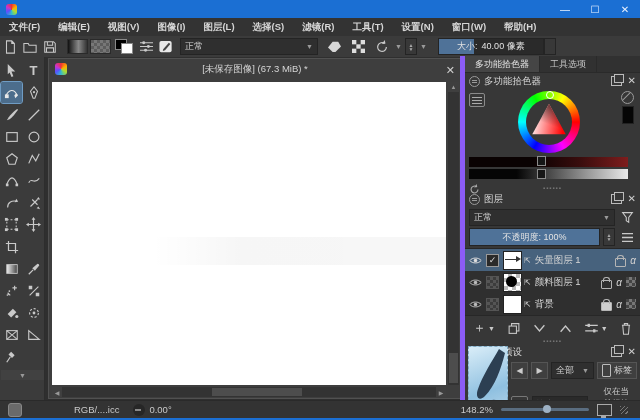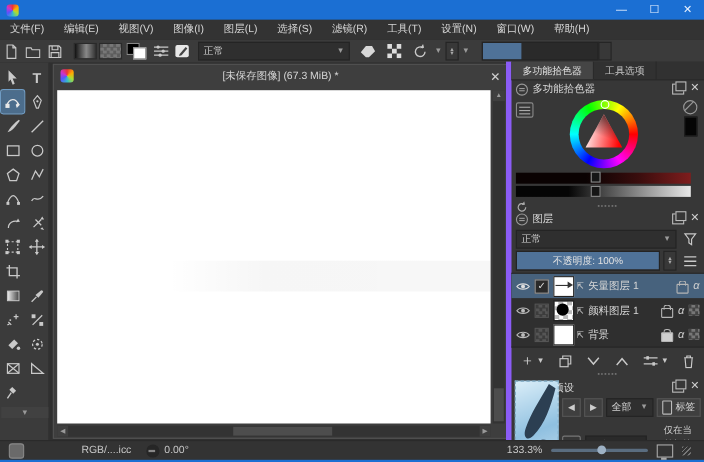--- a/index.html
+++ b/index.html
@@ -11,21 +11,21 @@
   .titlebar{left:0;top:0;width:640px;height:18px;background:#1b6fd3;color:#fff;
             display:flex;align-items:center;font-size:10px;}
   .krita-logo{width:11px;height:11px;margin:0 6px;border-radius:3px;
       background:conic-gradient(#e33,#fa0,#ad3,#3bc,#55f,#c3c,#e33);}
   .winbtns{margin-left:auto;display:flex;height:100%;}
   .winbtn{width:30px;height:100%;display:flex;align-items:center;justify-content:center;
           font-size:10px;color:#eaf2ff;}
   
   .menubar{left:0;top:18px;width:640px;height:18px;background:#333333;display:flex;
            align-items:center;font-size:9.5px;border-bottom:1px solid #2a2a2a;}
-  .menu-item{padding:0 9px;line-height:18px;color:#d6d6d6;}
+  .menu-item{padding:0 9px;line-height:18px;color:#d6d6d6;font-weight:bold;}
   
   .toolbar{left:0;top:36px;width:640px;height:21px;background:#3b3b3b;display:flex;
            align-items:center;border-bottom:1px solid #2c2c2c;}
   .tbtn{width:20px;height:17px;display:flex;align-items:center;justify-content:center;flex:none;}
   .swatch{width:19px;height:13px;flex:none;margin:0 1px;border:1px solid #2a2a2a;}
   .gradient-sw{background:linear-gradient(90deg,#111,#888 55%,#333);}
   .pattern-sw{background:repeating-conic-gradient(#777 0 25%,#5d5d5d 0 50%) 0 0/6px 6px;}
   .fgbg{width:18px;height:15px;position:relative;flex:none;margin:0 3px;}
   .fgbg .fg{position:absolute;left:0;top:0;width:10px;height:9px;background:#000;border:1px solid #888;}
   .fgbg .bg{position:absolute;right:0;bottom:0;width:10px;height:9px;background:#fff;border:1px solid #888;}
@@ -251,20 +251,24 @@
       </svg>
   </span>
   <span class="tinycaret">▼</span>
   <span class="spin">
       <span>▲</span>
       <span>▼</span>
     </span>
   <span class="tinycaret">▼</span>
   <span class="slider-box" style="width:104px;margin-left:8px">
     <span class="slider-fill" style="width:34%"></span>
+    <span class="slider-text">
+      <span>大小:</span>
+      <span>40.00 像素</span>
+    </span>
   </span>
   <span class="spin"></span>
 </div>
 
 <div class="abs toolbox">
   <span class="tool">
     <svg width="15" height="15" viewBox="0 0 16 16">
         <path d="M4 1 L12 9 L8 9 L10 14 L8 15 L6 10 L4 12 Z" fill="#c9c9c9"></path>
       </svg>
     </span>
@@ -661,20 +665,20 @@
 </div>
 
 <div class="abs statusbar">
   <span class="sb-icon"></span>
   <span style="margin-left:44px">RGB/....icc</span>
   <span class="rotwrap">
     <span class="roticon"></span>
     <span>0.00°</span>
   </span>
   <span class="zoomwrap">
-    <span>133.3%</span>
+    <span>148.2%</span>
     <span class="zslider">
         <span class="zthumb"></span>
       </span>
     <span class="monitor"></span>
     <span class="grip"></span>
   </span>
 </div>
 
 </body></html>

